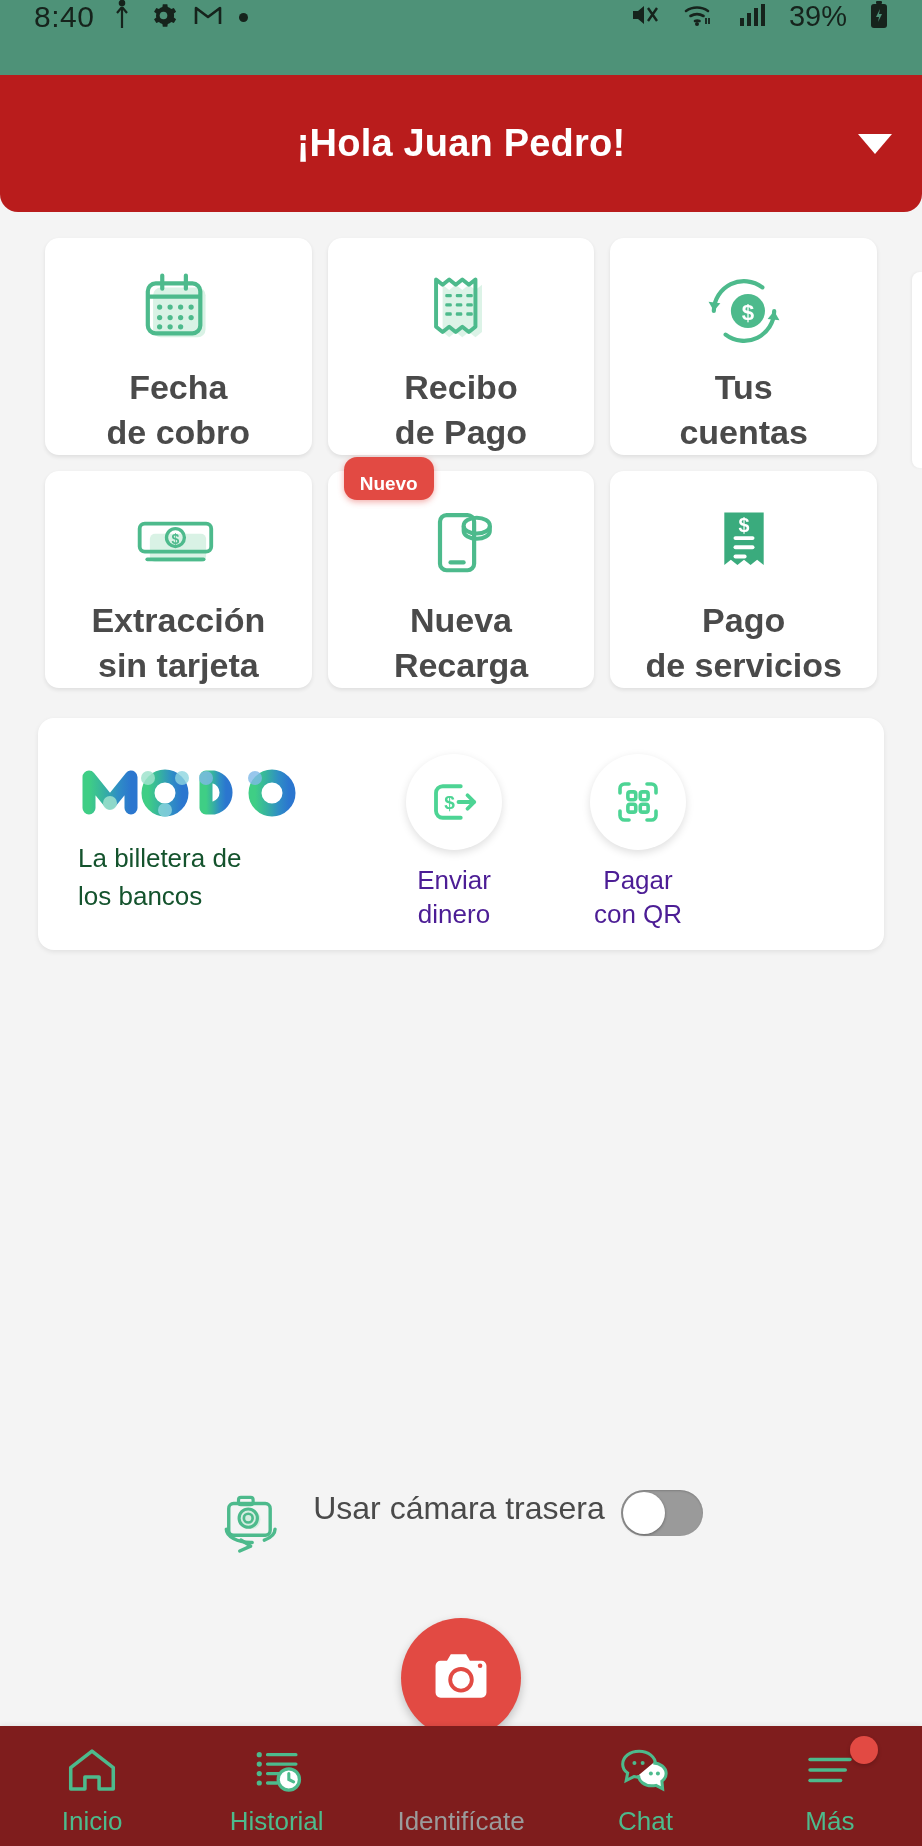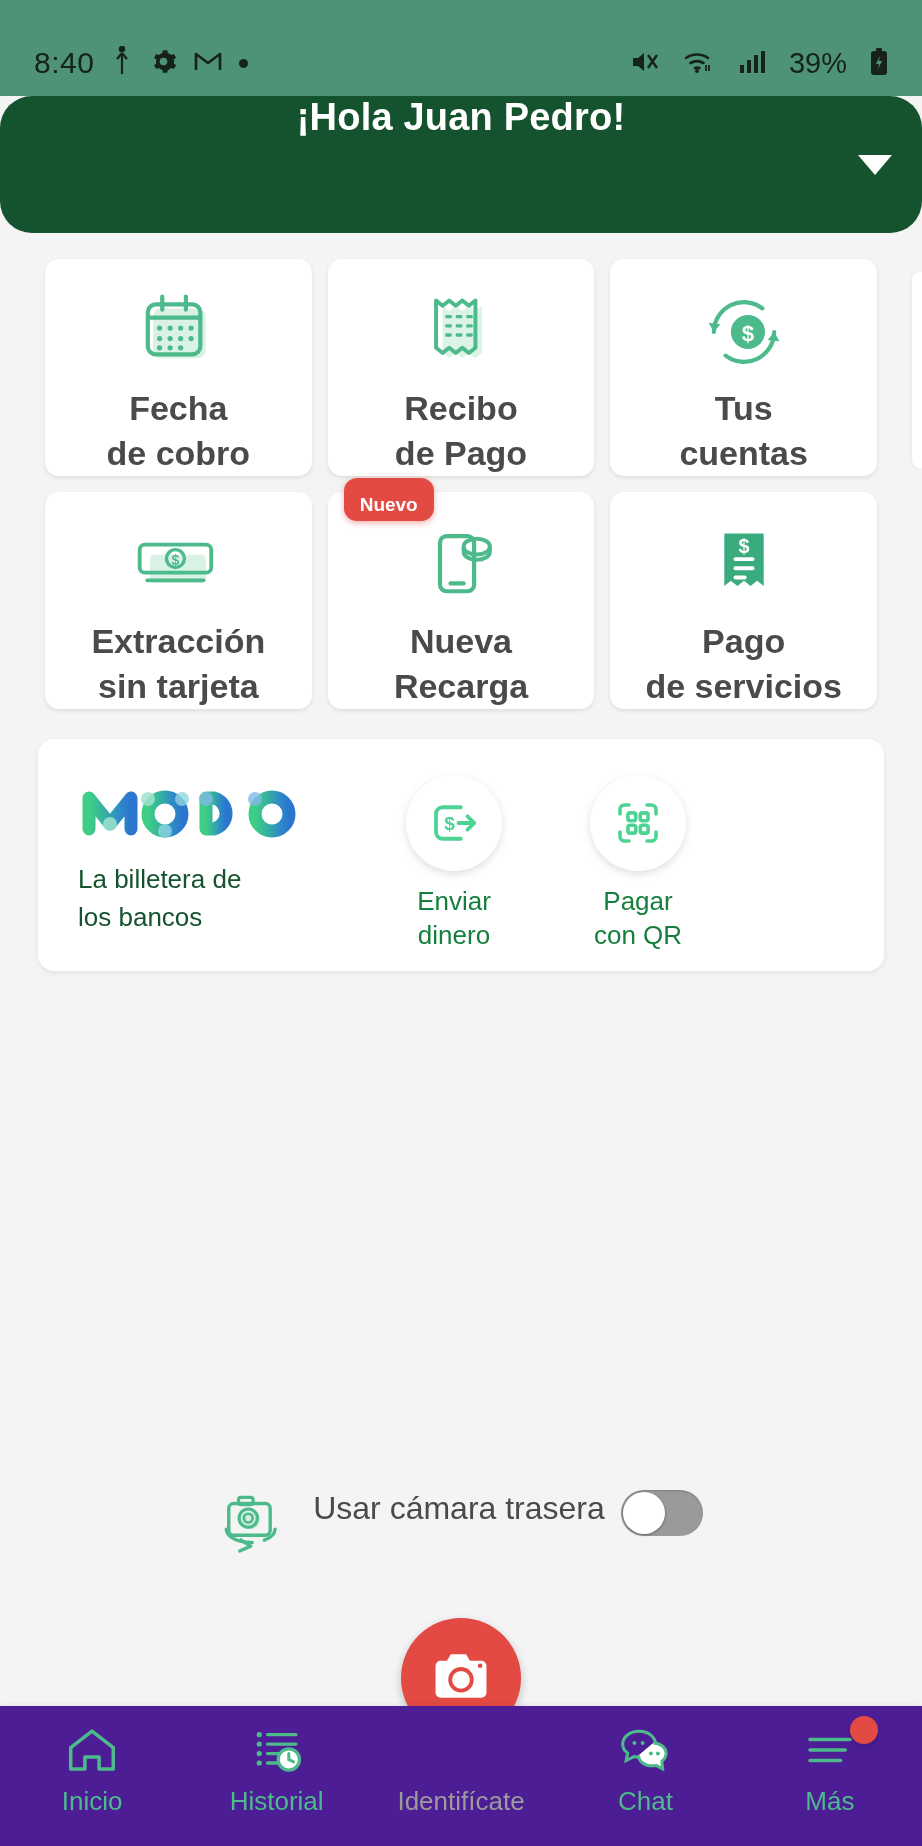--- a/index.html
+++ b/index.html
@@ -4,35 +4,35 @@
 <style>
   * { margin:0; padding:0; box-sizing:border-box; }
   html, body {
     width:922px; height:1846px;
     font-family:"Liberation Sans", sans-serif;
     background:#f4f4f4; overflow:hidden;
   }
 
   
   .statusbar{
-    height:96px; background:#4e9278;
-    display:flex; align-items:flex-end;
-    padding:16px 34px; color:#1b2a22;
+    height:75px; background:#4e9278;
+    display:flex; align-items:flex-start;
+    padding:0 34px; color:#1b2a22;
   }
   .sb-time{ font-size:30px; letter-spacing:.5px; font-weight:400; color:#16231c; }
   .sb-left{ display:flex; align-items:center; gap:17px; }
   .sb-right{ margin-left:auto; display:flex; align-items:center; gap:23px; }
   .sb-pct{ font-size:29px; color:#16231c; }
   .sb-dot{ width:9px; height:9px; border-radius:50%; background:#16231c; }
 
   
   .header{
-    height:137px; background:#14532d;
+    height:137px; background:#b91c1c;
     border-bottom-left-radius:18px; border-bottom-right-radius:18px;
-    position:relative; display:flex; align-items:flex-start; justify-content:center;border-radius:32px;
+    position:relative; display:flex; align-items:center; justify-content:center;
   }
   .header-title{
     font-size:38px; font-weight:bold; color:#ffffff; letter-spacing:.2px;
   }
   .header-caret{
     position:absolute; right:30px; top:50%; transform:translateY(-50%);
     width:0; height:0;
     border-left:17px solid transparent; border-right:17px solid transparent;
     border-top:20px solid #ffffff;
   }
@@ -84,43 +84,43 @@
     margin-top:16px; font-size:26px; color:#14532d; line-height:1.45;
   }
   .modo-actions{ display:flex; gap:44px; margin-left:6px; margin-top:-4px; }
   .modo-action{ display:flex; flex-direction:column; align-items:center; width:140px; }
   .circle-btn{
     width:96px; height:96px; border-radius:50%; background:#fff;
     display:flex; align-items:center; justify-content:center;
     box-shadow:0 3px 9px rgba(0,0,0,.13);
   }
   .modo-action-label{
-    margin-top:14px; text-align:center; font-size:26px; color:#15803d; line-height:1.3;
+    margin-top:14px; text-align:center; font-size:26px; color:#4c1d95; line-height:1.3;
   }
 
   
   .cam-row{
     position:absolute; left:0; right:0; top:1490px;
     display:flex; align-items:flex-start; justify-content:center; gap:16px;
   }
   .cam-label{ font-size:32px; color:#4a4a4a; }
   .switch{
     width:82px; height:46px; border-radius:23px; background:#9a9a9a;
     position:relative; box-shadow:inset 0 1px 2px rgba(0,0,0,.18);
   }
   .switch-knob{
     position:absolute; left:2px; top:2px;
     width:42px; height:42px; border-radius:50%; background:#ffffff;
     box-shadow:0 1px 3px rgba(0,0,0,.35);
   }
 
   
   .bottomnav{
-    position:absolute; left:0; right:0; bottom:0; height:140px;
-    background:#4c1d95; display:flex; align-items:flex-start;
+    position:absolute; left:0; right:0; bottom:0; height:120px;
+    background:#7f1d1d; display:flex; align-items:flex-start;
     box-shadow:0 -1px 5px rgba(0,0,0,.07);
   }
   .nav-item{
     flex:1; display:flex; flex-direction:column; align-items:center;
     padding-top:18px; position:relative;
   }
   .nav-icon{ height:52px; display:flex; align-items:center; justify-content:center; }
   .nav-label{ margin-top:10px; font-size:26px; color:#4dba8c; }
   .nav-label.muted{ color:#9b9b9b; }
   .nav-dot{

